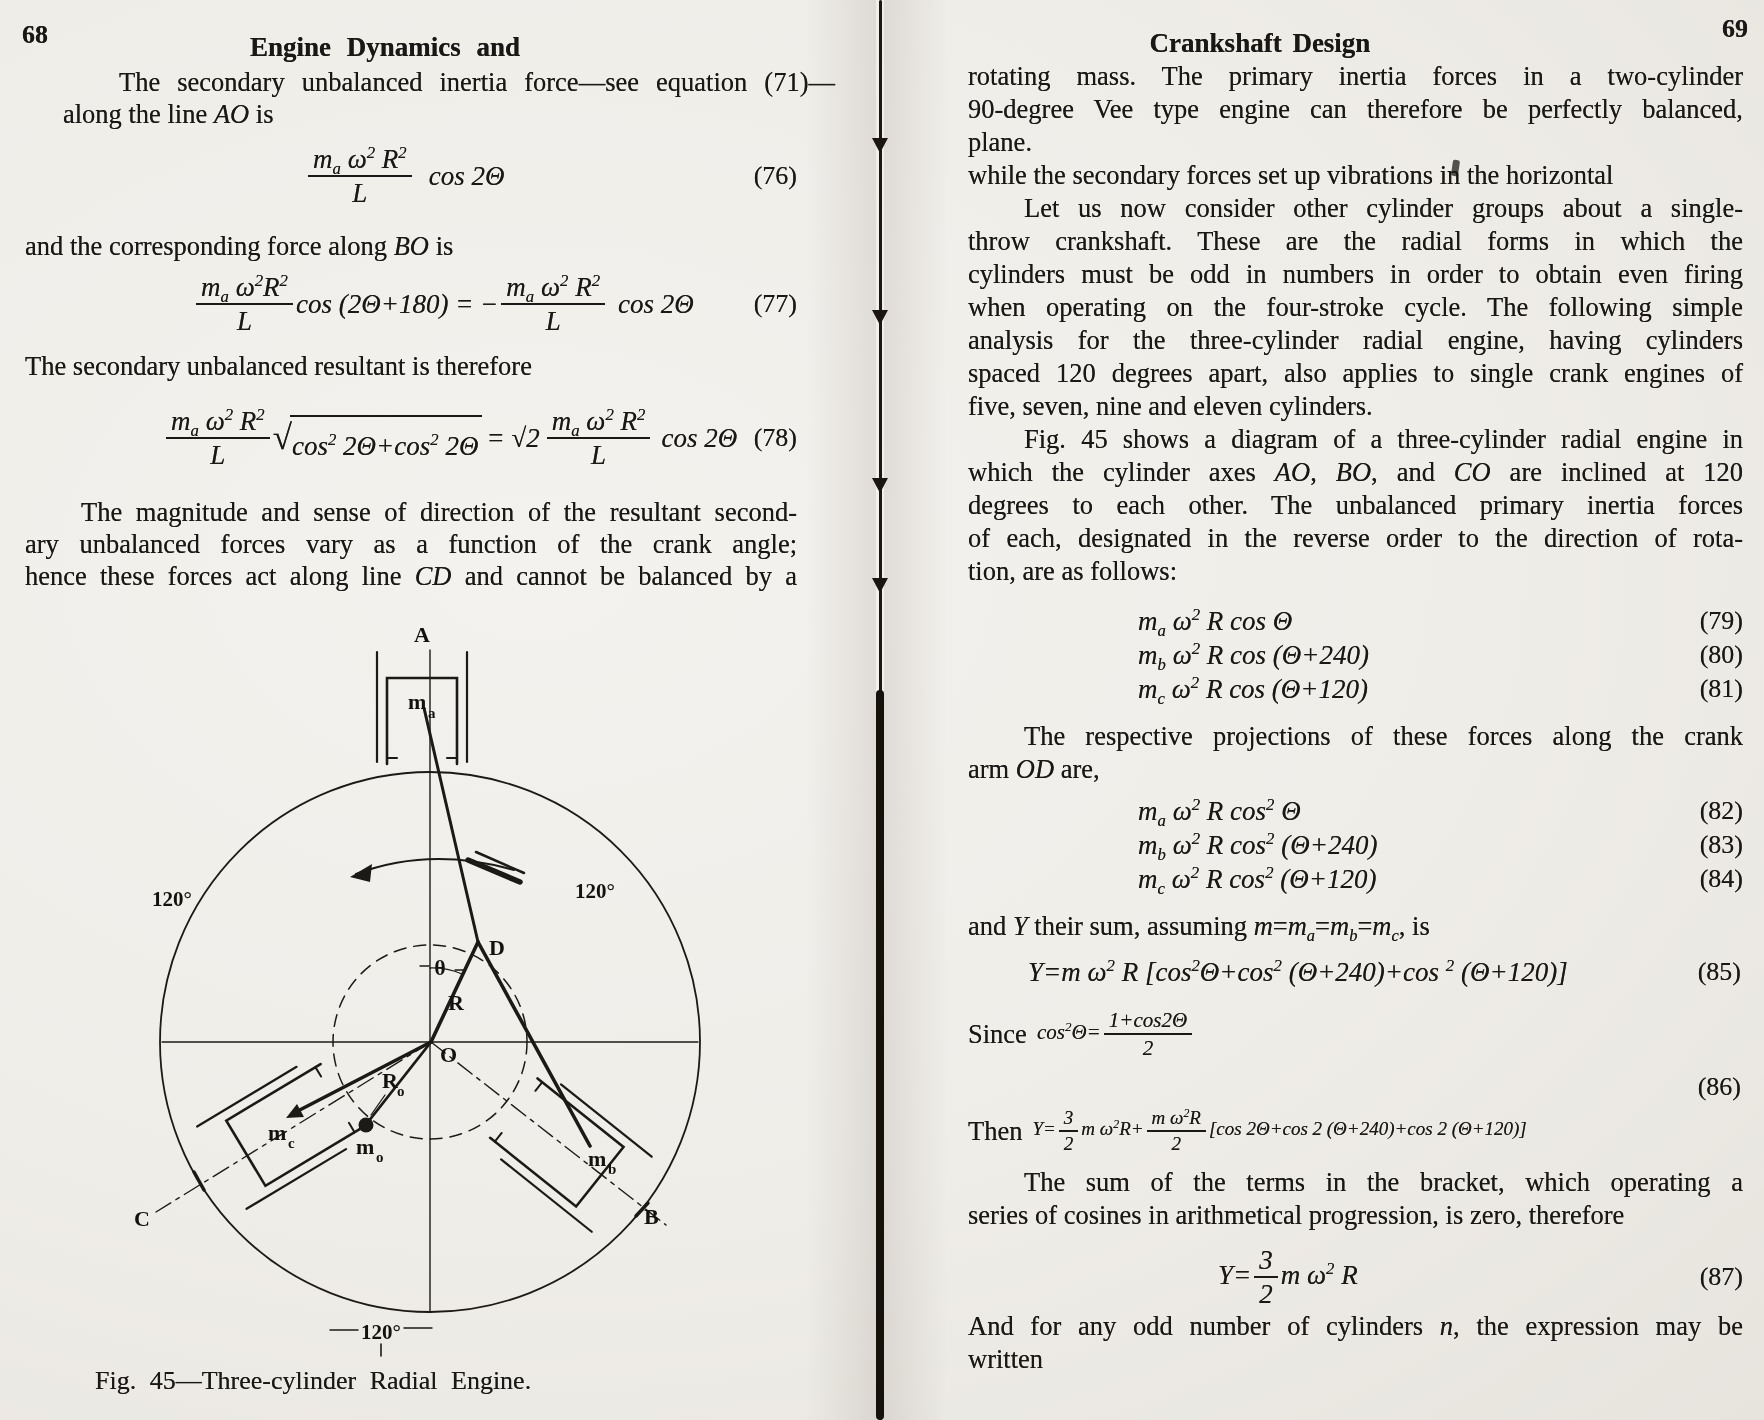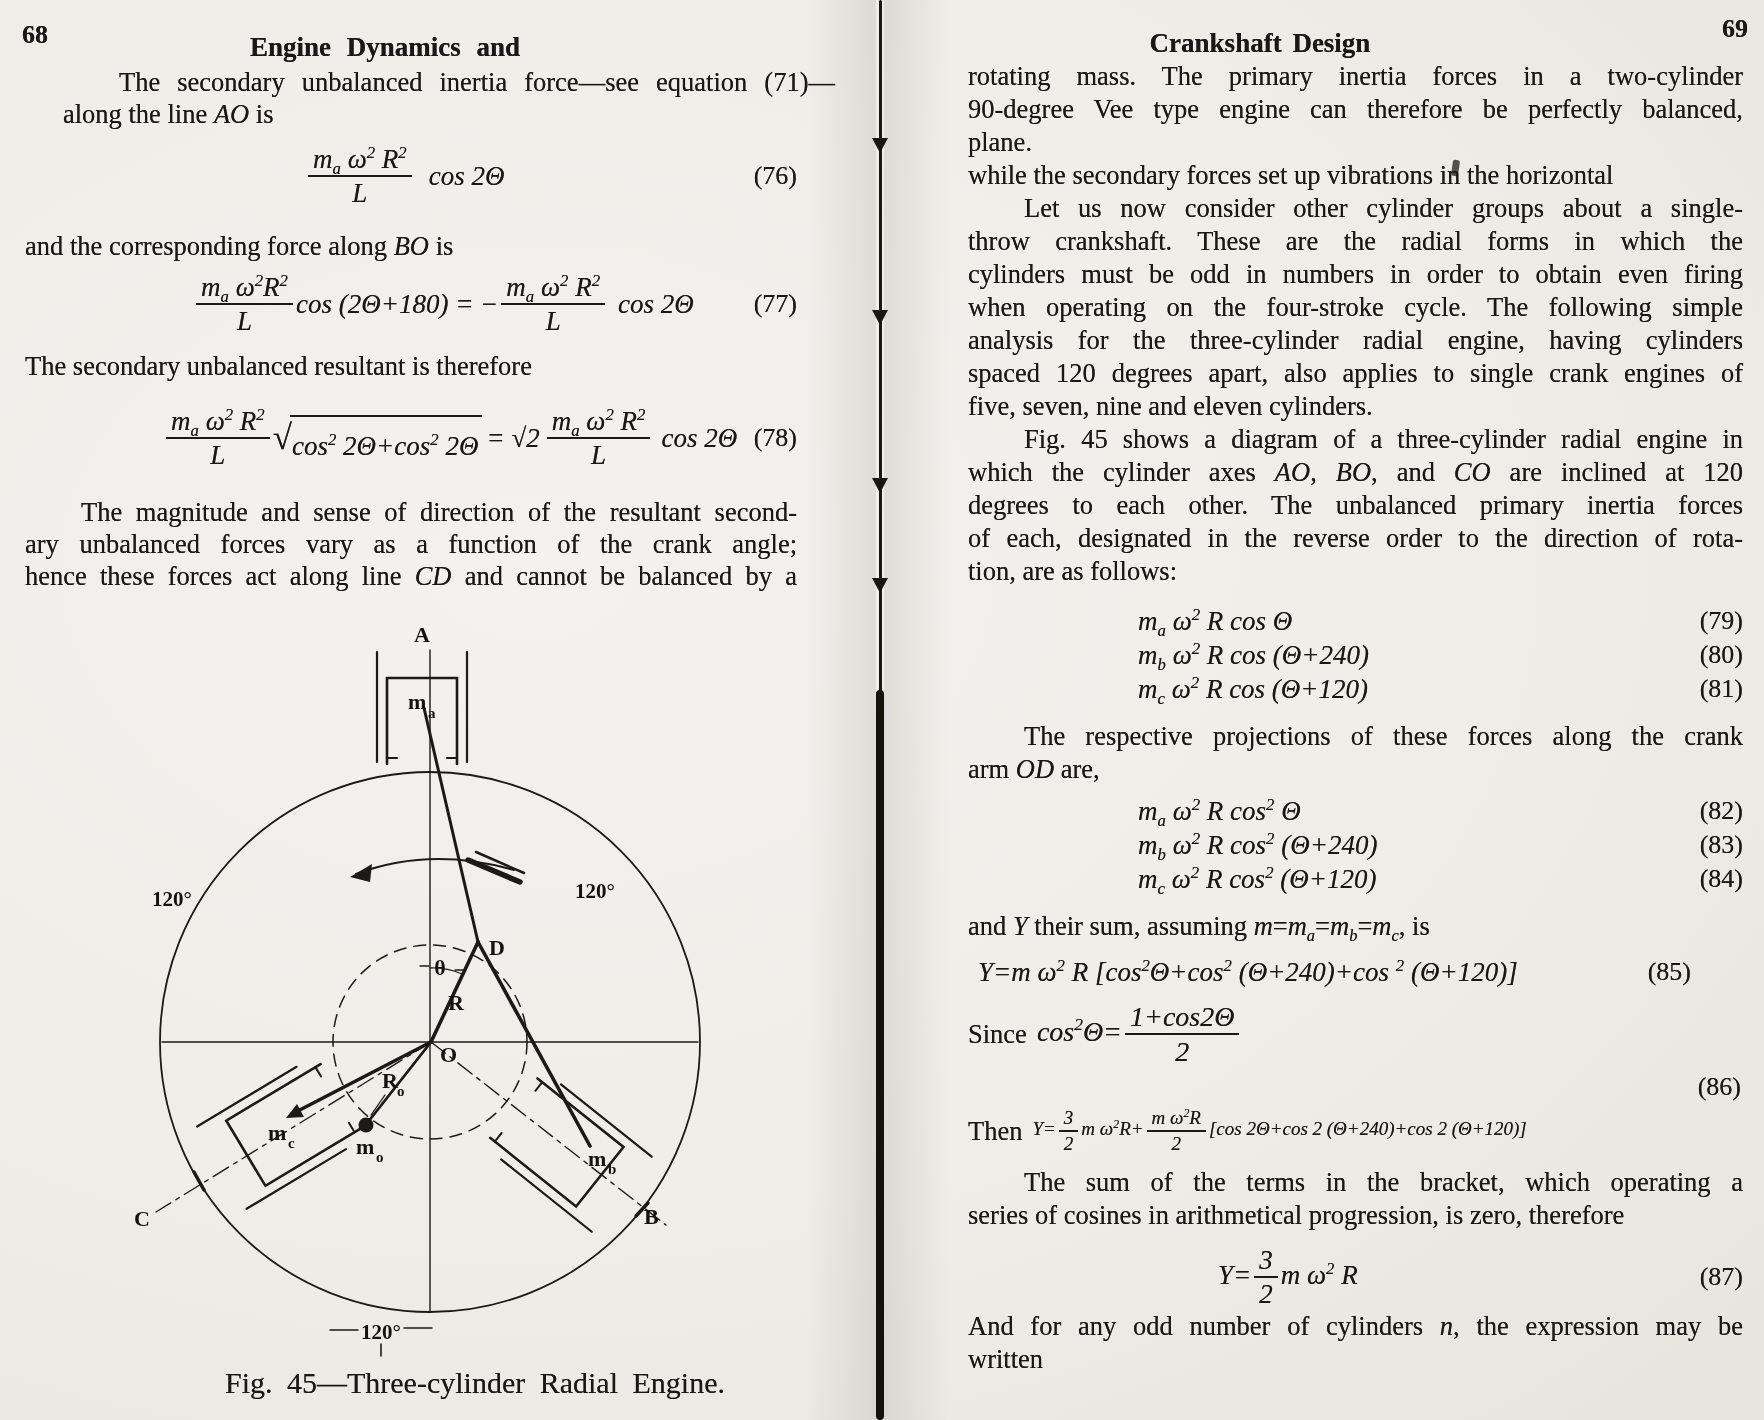--- a/index.html
+++ b/index.html
@@ -25,21 +25,21 @@
   .fd{display:block;padding-top:2px;line-height:1.05;}
   sup{font-size:.62em;vertical-align:super;line-height:0;}
   sub{font-size:.62em;vertical-align:sub;line-height:0;}
   .sq{font-size:1.3em;margin-right:-2px;}
   .ov{border-top:2.4px solid #1b1917;padding:14px 4px 0 2px;}
   .grp{position:absolute;}
   .grp .eqrow{position:relative;height:34px;width:100%;}
   .grp .math{margin-left:170px;}
   .leadrow{position:absolute;display:flex;align-items:center;font-size:26.5px;}
   .leadrow .lead{font-style:normal;margin-right:10px;text-shadow:0 0 .4px rgba(26,24,22,.7);}
-  .caption{position:absolute;font-size:30px;text-align:right;word-spacing:7px;
+  .caption{position:absolute;font-size:26px;text-align:left;word-spacing:7px;
     text-shadow:0 0 .4px rgba(26,24,22,.7);}
   
   .gutter{position:absolute;left:879px;top:0;width:3px;height:1420px;background:#1c1712;border-radius:2px;}
   .gutter-thick{position:absolute;left:876px;top:690px;width:8px;height:730px;background:#171209;border-radius:4px;}
   .garrow{position:absolute;left:872px;width:0;height:0;border-left:8px solid transparent;
     border-right:8px solid transparent;border-top:15px solid #1a150f;}
   .gshade-l{position:absolute;left:806px;top:0;width:70px;height:1420px;
     background:linear-gradient(to right, rgba(60,50,40,0) 0%, rgba(60,50,40,.10) 100%);}
   .gshade-r{position:absolute;left:884px;top:0;width:64px;height:1420px;
     background:linear-gradient(to left, rgba(60,50,40,0) 0%, rgba(60,50,40,.10) 100%);}
@@ -245,28 +245,28 @@
     <div class="eqrow">
       <span class="math">m<sub>c</sub> ω<sup>2</sup> R cos<sup>2</sup> (Θ+120)</span>
       <span class="eqno">(84)</span>
     </div>
   </div>
 
   <div class="para rp" style="left:968px;top:910px;width:775px;">
       <div class="tline">and <i>Y</i> their sum, assuming <i>m</i>=<i>m<sub>a</sub></i>=<i>m<sub>b</sub></i>=<i>m<sub>c</sub></i>, is</div>
     </div>
 
-  <div class="eqrow" style="left:916px;top:952px;width:775px;height:40px;gap:48px;">
+  <div class="eqrow" style="left:966px;top:952px;width:775px;height:40px;gap:48px;">
     <span class="math" style="margin-left:62px;">Y=m ω<sup>2</sup> R [cos<sup>2</sup>Θ+cos<sup>2</sup> (Θ+240)+cos <sup>2</sup> (Θ+120)]</span>
     <span class="eqno">(85)</span>
   </div>
 
   <div class="leadrow" style="left:968px;top:996px;width:775px;height:76px;">
     <span class="lead">Since</span>
-    <span class="math" style="font-size:28px;">cos<sup>2</sup>Θ=<span class="frac"><span class="fn">1+cos2Θ</span><span class="fd">2</span></span></span>
+    <span class="math" style="font-size:21px;">cos<sup>2</sup>Θ=<span class="frac"><span class="fn">1+cos2Θ</span><span class="fd">2</span></span></span>
   </div>
 
   <div class="abs" style="left:968px;top:1072px;width:775px;height:96px;">
     <span class="eqno" style="position:absolute;top:0;right:2px;">(86)</span>
     <div class="leadrow" style="left:0;top:22px;width:775px;height:74px;">
       <span class="lead">Then</span>
       <span class="math" style="font-size:19px;">Y=<span class="frac"><span class="fn">3</span><span class="fd">2</span></span>m ω<sup>2</sup>R+<span class="frac"><span class="fn">m ω<sup>2</sup>R</span><span class="fd">2</span></span>[cos 2Θ+cos 2 (Θ+240)+cos 2 (Θ+120)]</span>
     </div>
   </div>
 

